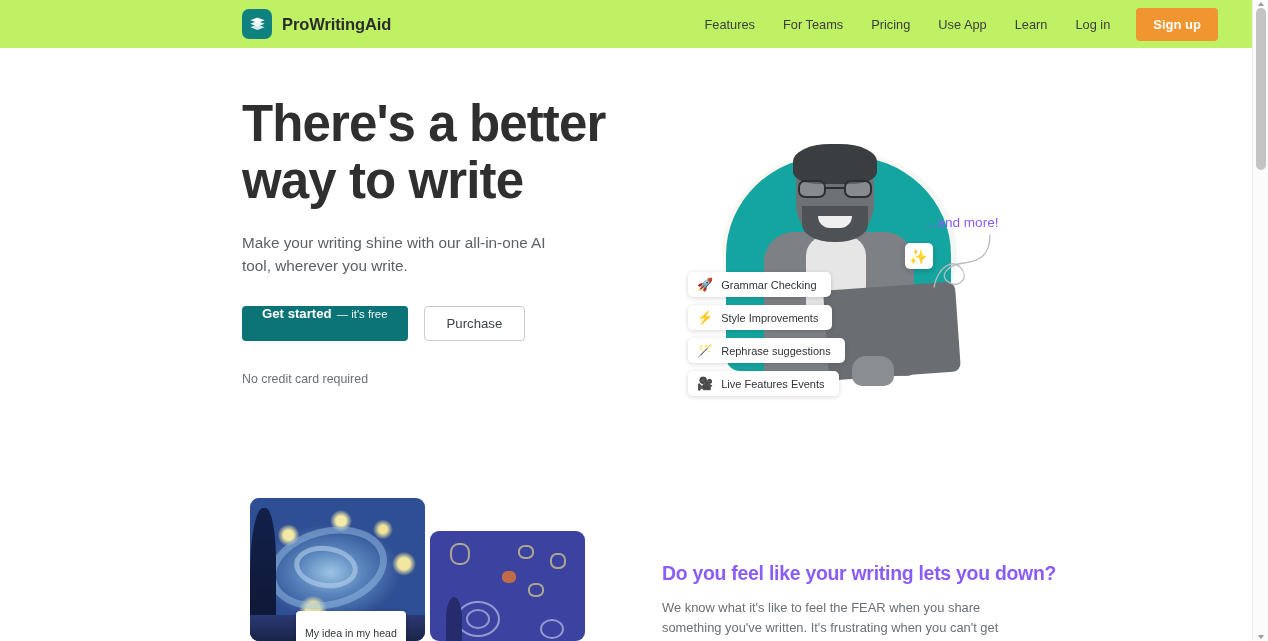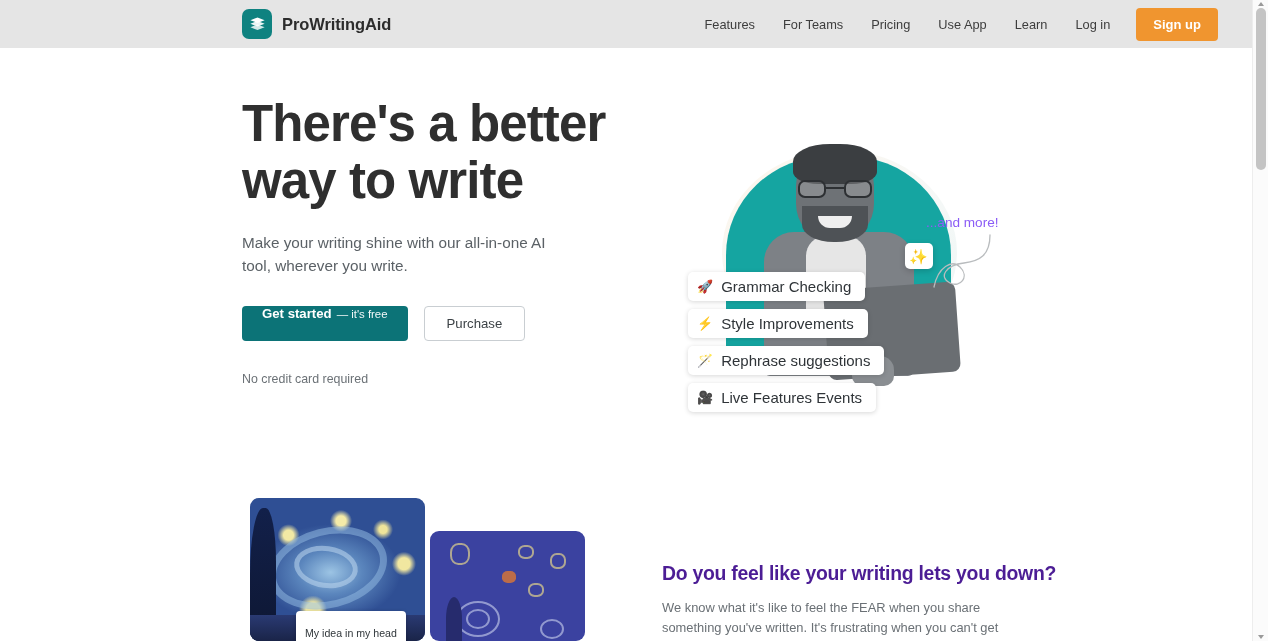--- a/index.html
+++ b/index.html
@@ -22,21 +22,21 @@
   }
 
   
   .site-header {
     position: absolute;
     top: 0; left: 0;
     width: 1252px;
     height: 48px;
     display: flex;
     align-items: center;
-    background: #e5e5e5;
+    background: #bef264;
   }
 
   .brand {
     display: flex;
     align-items: center;
     gap: 10px;
     margin-left: 242px;
     text-decoration: none;
   }
   .brand-mark {
@@ -312,21 +312,21 @@
     gap: 8px;
     background: #ffffff;
     border-radius: 5px;
     box-shadow: 0 1px 5px rgba(0,0,0,.16);
     padding: 6px 14px 6px 9px;
     width: max-content;
     cursor: default;
   }
   .pill-icon { font-size: 13px; line-height: 1; }
   .pill-label {
-    font-size: 15px;
+    font-size: 11px;
     color: #2f3438;
     white-space: nowrap;
   }
 
   
   .section-two {
     position: absolute;
     top: 468px; left: 0;
     width: 1252px;
     height: 173px;
@@ -440,21 +440,21 @@
   }
 
   .section-copy {
     position: absolute;
     left: 662px; top: 94px;
     width: 360px;
   }
   .section-title {
     font-size: 19.4px;
     font-weight: 700;
-    color: #4c1d95;
+    color: #8b5cf6;
     letter-spacing: -0.25px;
     white-space: nowrap;
   }
   .section-body {
     margin-top: 13px;
     font-size: 12.9px;
     line-height: 19.5px;
     color: #6a7075;
     width: 345px;
   }

